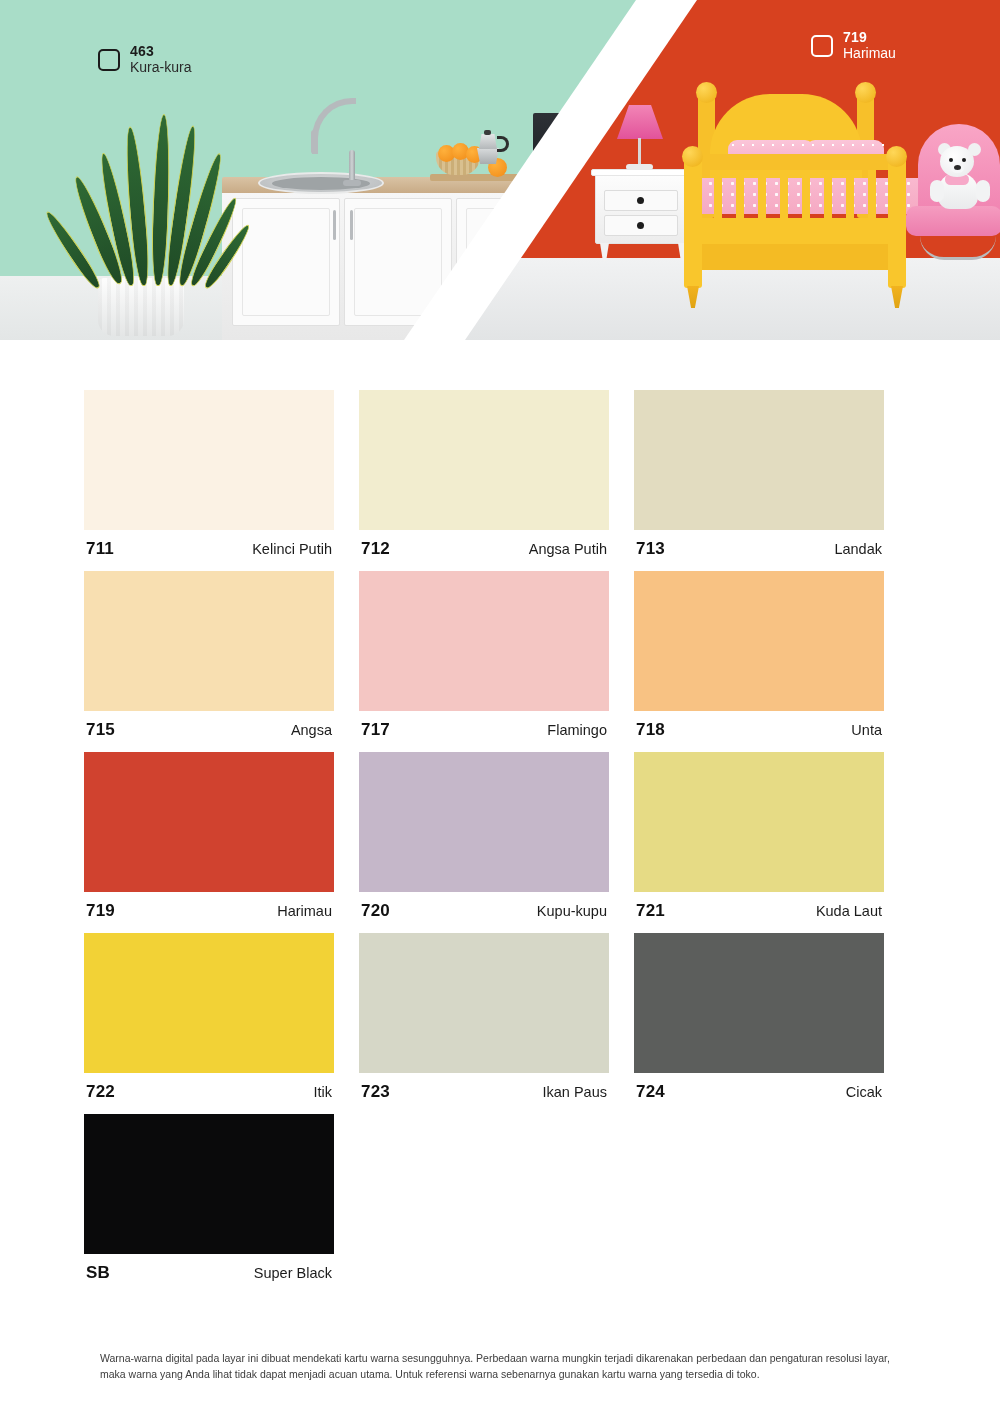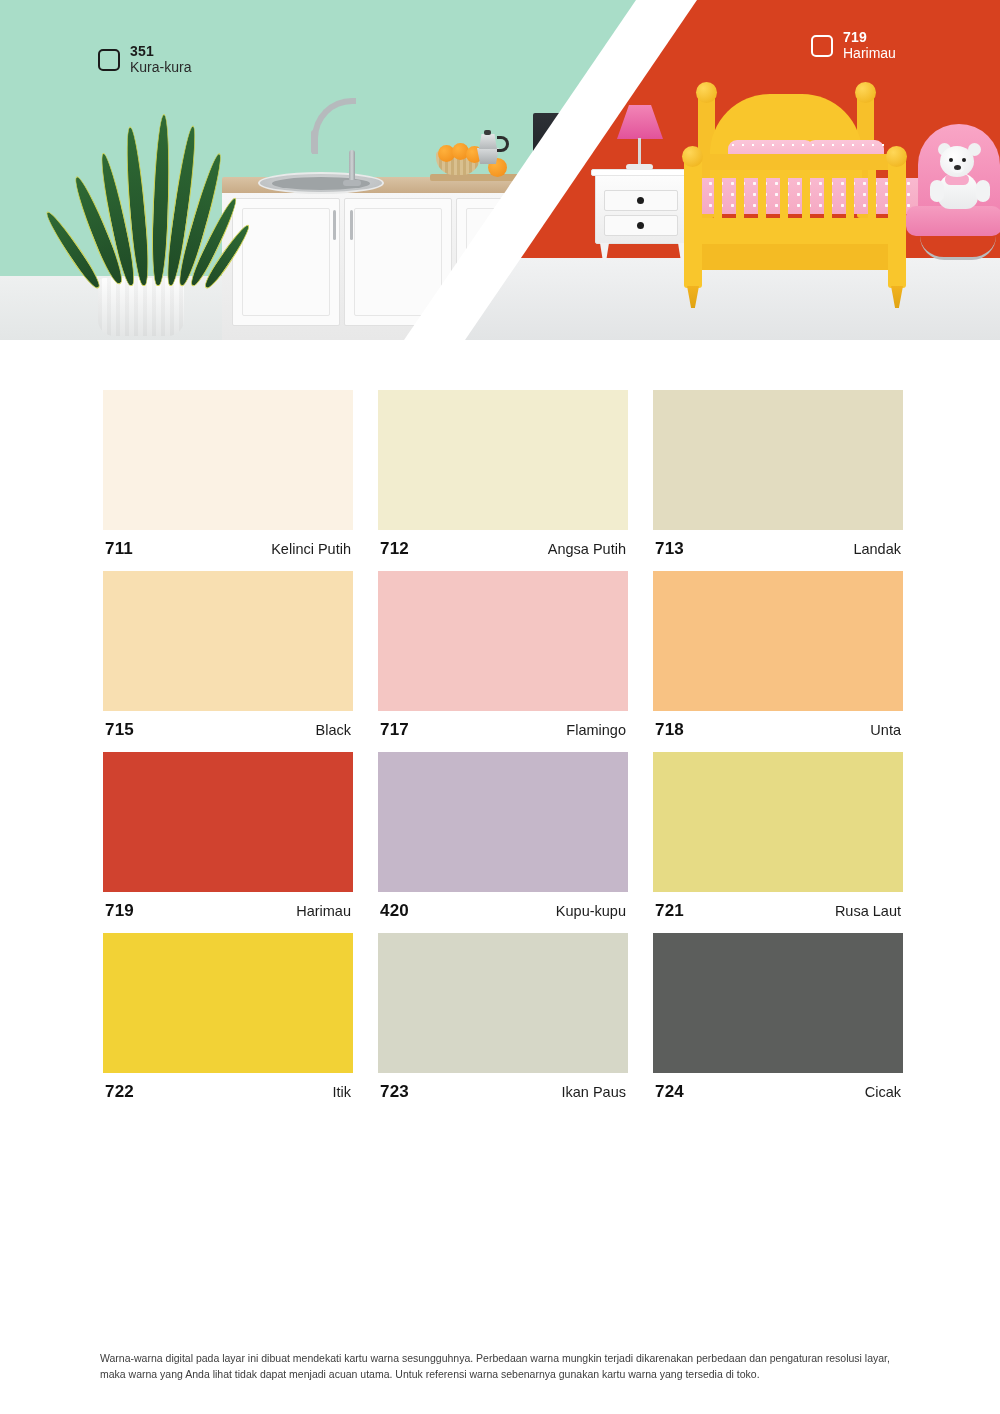--- a/index.html
+++ b/index.html
@@ -422,21 +422,21 @@
   }
   .tag-right .tag-box { border-color: #ffffff; }
   .tag-text { line-height: 1.12; }
   .tag-code { font-size: 14px; font-weight: bold; color: #1b1b1b; letter-spacing: .2px; }
   .tag-name { font-size: 14px; color: #2a2a2a; }
   .tag-right .tag-code, .tag-right .tag-name { color: #ffffff; }
 
   
   .grid {
     position: absolute;
-    left: 103px; top: 390px;
+    left: 84px; top: 390px;
     width: 800px;
     display: grid;
     grid-template-columns: repeat(3, 250px);
     column-gap: 25px;
     row-gap: 0px;
   }
   .cell { width: 250px; }
   .chip {
     width: 250px; height: 140px;
   }
@@ -573,21 +573,21 @@
     <div class="bear-eye bey-r"></div>
     <div class="bear-snout"></div>
     <div class="bear-nose"></div>
   </div>
 
   <div class="split-white"></div>
 
   <div class="tag tag-left">
     <div class="tag-box"></div>
     <div class="tag-text">
-      <div class="tag-code">351</div>
+      <div class="tag-code">463</div>
       <div class="tag-name">Kura-kura</div>
     </div>
   </div>
 
   <div class="tag tag-right">
     <div class="tag-box"></div>
     <div class="tag-text">
       <div class="tag-code">719</div>
       <div class="tag-name">Harimau</div>
     </div>
@@ -613,21 +613,21 @@
       <div class="chip" style="background: rgb(226, 220, 192);"></div>
       <div class="chip-label">
         <span class="chip-code">713</span>
         <span class="chip-name">Landak</span>
       </div>
     </div>
     <div class="cell">
       <div class="chip" style="background: rgb(248, 223, 177);"></div>
       <div class="chip-label">
         <span class="chip-code">715</span>
-        <span class="chip-name">Black</span>
+        <span class="chip-name">Angsa</span>
       </div>
     </div>
     <div class="cell">
       <div class="chip" style="background: rgb(244, 198, 195);"></div>
       <div class="chip-label">
         <span class="chip-code">717</span>
         <span class="chip-name">Flamingo</span>
       </div>
     </div>
     <div class="cell">
@@ -640,29 +640,29 @@
     <div class="cell">
       <div class="chip" style="background: rgb(208, 66, 47);"></div>
       <div class="chip-label">
         <span class="chip-code">719</span>
         <span class="chip-name">Harimau</span>
       </div>
     </div>
     <div class="cell">
       <div class="chip" style="background: rgb(197, 183, 201);"></div>
       <div class="chip-label">
-        <span class="chip-code">420</span>
+        <span class="chip-code">720</span>
         <span class="chip-name">Kupu-kupu</span>
       </div>
     </div>
     <div class="cell">
       <div class="chip" style="background: rgb(230, 219, 133);"></div>
       <div class="chip-label">
         <span class="chip-code">721</span>
-        <span class="chip-name">Rusa Laut</span>
+        <span class="chip-name">Kuda Laut</span>
       </div>
     </div>
     <div class="cell">
       <div class="chip" style="background: rgb(242, 210, 54);"></div>
       <div class="chip-label">
         <span class="chip-code">722</span>
         <span class="chip-name">Itik</span>
       </div>
     </div>
     <div class="cell">
@@ -670,19 +670,26 @@
       <div class="chip-label">
         <span class="chip-code">723</span>
         <span class="chip-name">Ikan Paus</span>
       </div>
     </div>
     <div class="cell">
       <div class="chip" style="background: rgb(92, 94, 92);"></div>
       <div class="chip-label">
         <span class="chip-code">724</span>
         <span class="chip-name">Cicak</span>
+      </div>
+    </div>
+    <div class="cell">
+      <div class="chip" style="background: rgb(10, 10, 11);"></div>
+      <div class="chip-label">
+        <span class="chip-code">SB</span>
+        <span class="chip-name">Super Black</span>
       </div>
     </div>
   </div>
 
 <div class="footer">
   <p>Warna-warna digital pada layar ini dibuat mendekati kartu warna sesungguhnya. Perbedaan warna mungkin terjadi dikarenakan perbedaan dan pengaturan resolusi layar, maka warna yang Anda lihat tidak dapat menjadi acuan utama. Untuk referensi warna sebenarnya gunakan kartu warna yang tersedia di toko.</p>
 </div>
 
 </body></html>

